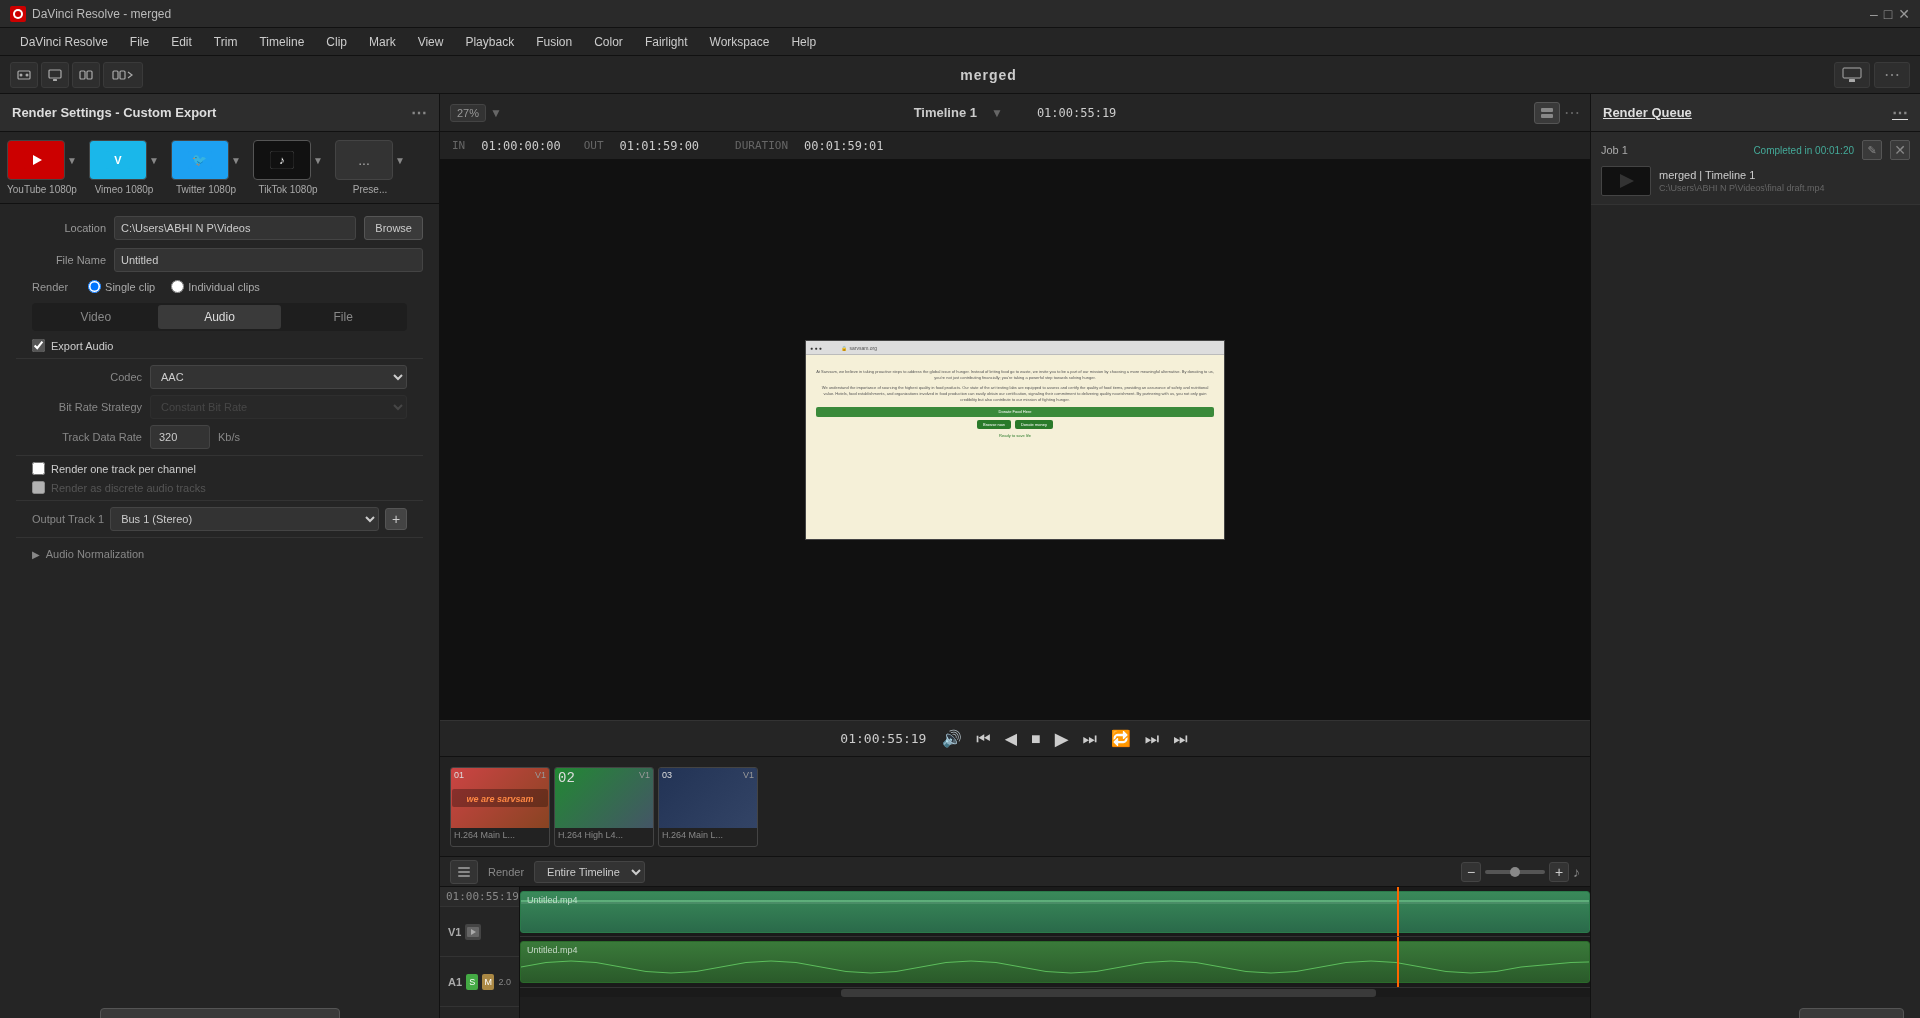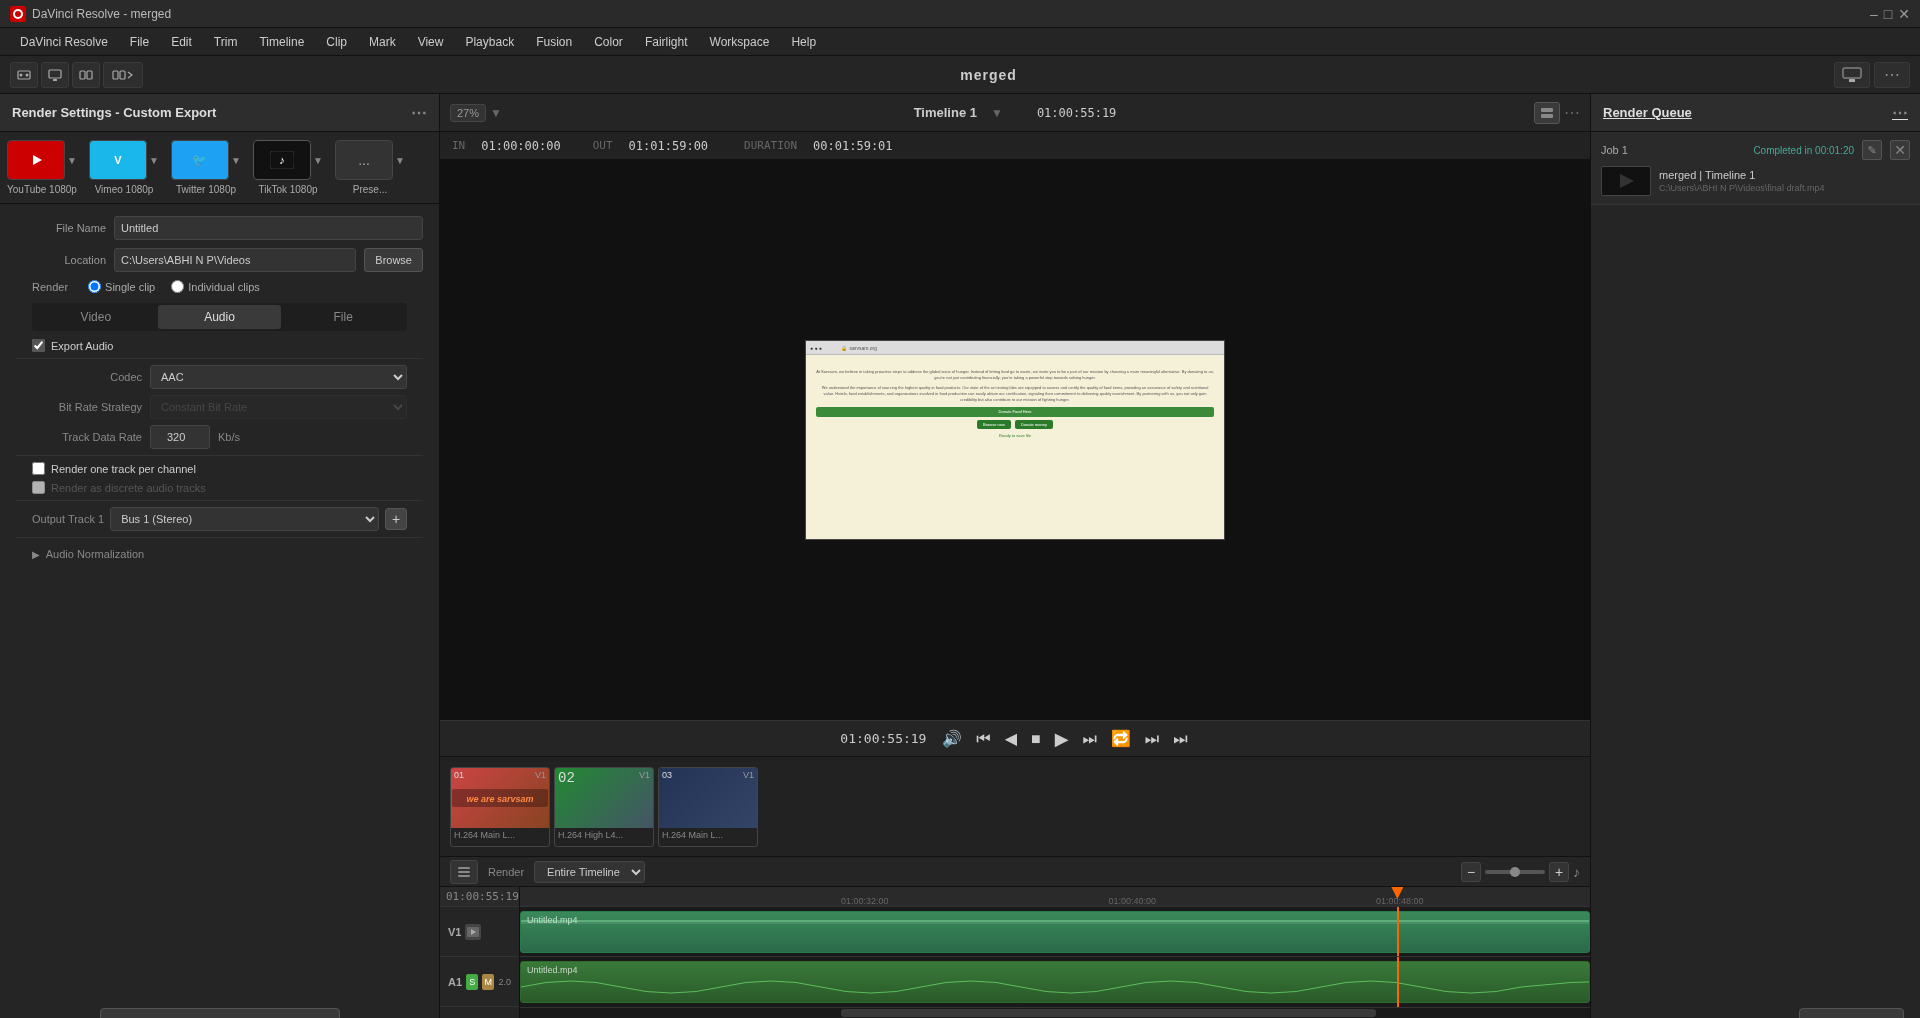--- a/index.html
+++ b/index.html
@@ -238,21 +238,21 @@
       height: 24px;
       flex: 1;
     }
     .field-select.disabled { color: #555; background: #2a2a2a; border-color: #333; }
     .field-input-small {
       background: #333;
       border: 1px solid #444;
       border-radius: 3px;
       color: #ccc;
       font-size: 11px;
-      padding: 3px 16px;
+      padding: 3px 8px;
       width: 60px;
       height: 24px;
     }
     .field-unit { color: #888; font-size: 11px; }
 
     
     .output-row {
       display: flex;
       align-items: center;
       margin: 6px 16px;
@@ -975,27 +975,27 @@
             <div class="preset-icon" style="background:#333; color:#aaa; font-size:14px;">...</div>
             <span style="font-size:10px;color:#888;">▼</span>
           </div>
           <span class="preset-label">Prese...</span>
         </div>
       </div>
     </div>
 
     <div id="settings-form">
       <div class="form-row">
-        <span class="form-label">File Name</span>
-        <input class="form-input form-input-long" value="Untitled" style="">
-      </div>
-      <div class="form-row">
         <span class="form-label">Location</span>
         <input class="form-input form-input-long" value="C:\Users\ABHI N P\Videos" style="">
         <button class="browse-btn">Browse</button>
+      </div>
+      <div class="form-row">
+        <span class="form-label">File Name</span>
+        <input class="form-input form-input-long" value="Untitled" style="">
       </div>
 
       <div class="render-row">
         <span class="label">Render</span>
         <div class="radio-group">
           <input type="radio" name="renderMode" checked="" style="">
           <span>Single clip</span>
         </div>
         <div class="radio-group">
           <input type="radio" name="renderMode" style="">
@@ -1088,21 +1088,21 @@
               </svg>
           </div>
           <span style="color:#666; font-size:16px; cursor:pointer;">⋯</span>
         </div>
       </div>
     </div>
 
     <div id="in-out-bar">
       <span class="in-out-label">IN</span>
       <span style="font-family:monospace;font-size:12px;color:#ccc;">01:00:00:00</span>
-      <span class="in-out-label" style="margin-left:16px;">OUT</span>
+      <span class="in-out-label" style="margin-left:7px;">OUT</span>
       <span style="font-family:monospace;font-size:12px;color:#ccc;">01:01:59:00</span>
       <span class="duration-label" style="margin-left:20px;">DURATION</span>
       <span style="font-family:monospace;font-size:12px;color:#ccc;">00:01:59:01</span>
     </div>
 
     <div id="preview-area">
       <div id="preview-frame">
         <div class="preview-title-bar">
           <span style="font-size:5px;color:#333;">● ● ●</span>
           <span style="margin-left:20px;font-size:5px;color:#555;">🔒 sarvsam.org</span>
@@ -1207,26 +1207,20 @@
           <div class="track-label-row">
             <span style="font-size:11px;color:#aaa;font-weight:600;">A1</span>
             <div class="s-btn">S</div>
             <div class="m-btn">M</div>
             <span class="track-vol">2.0</span>
           </div>
         </div>
 
         <div id="timeline-content">
 
-          <div id="timeline-ruler">
-            <span class="ruler-mark" style="left:30%;">01:00:32:00</span>
-            <span class="ruler-mark" style="left:55%;">01:00:40:00</span>
-            <span class="ruler-mark" style="left:80%;">01:00:48:00</span>
-            <div class="playhead-top"></div>
-          </div>
 
           <div id="video-track">
             <div class="video-clip-bar">
               <span class="clip-name-overlay">Untitled.mp4</span>
 
               <svg width="100%" height="100%" style="position:absolute;top:0;left:0;opacity:0.3;">
                 <rect x="0" y="8" width="100%" height="2" fill="#8af8a8"></rect>
               </svg>
             </div>
             <div class="playhead-line"></div>

